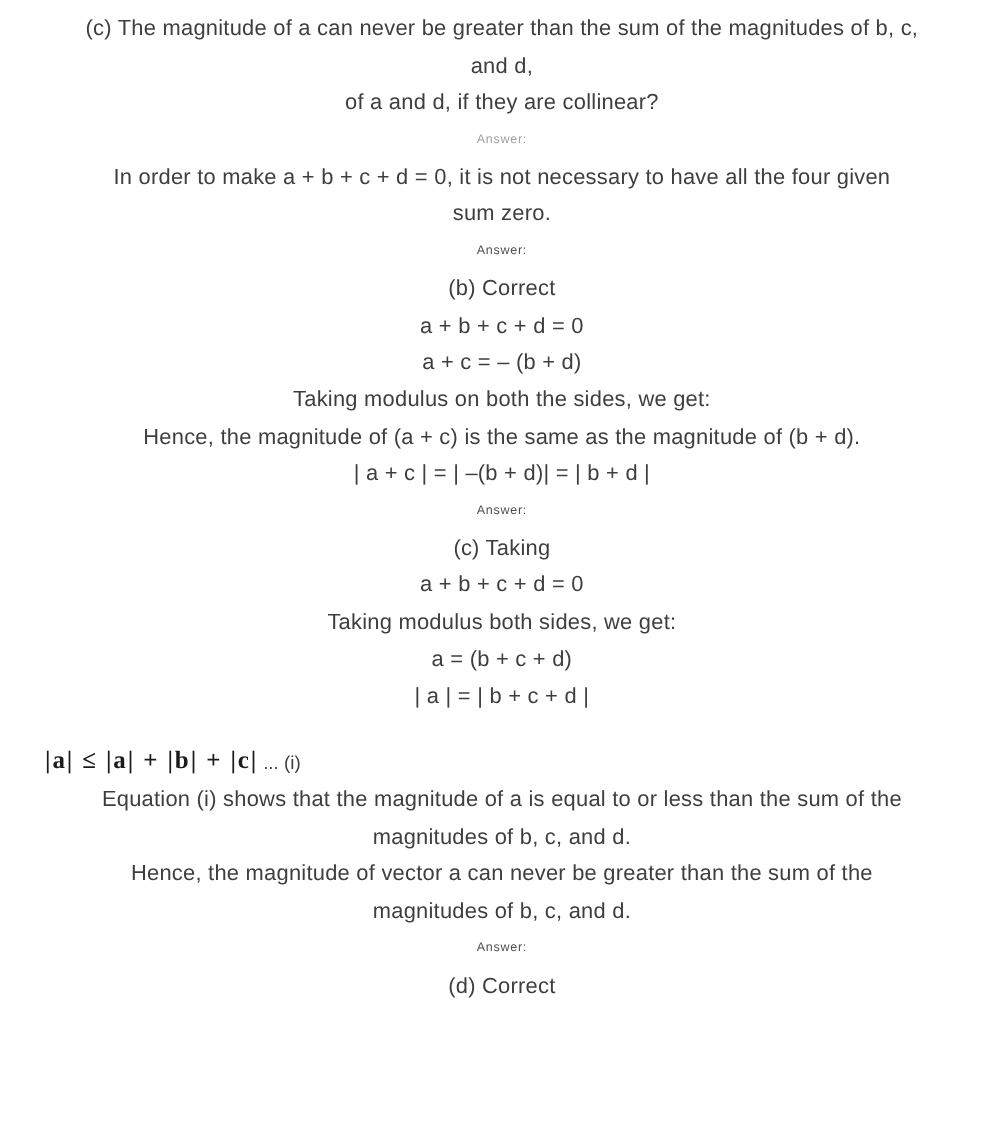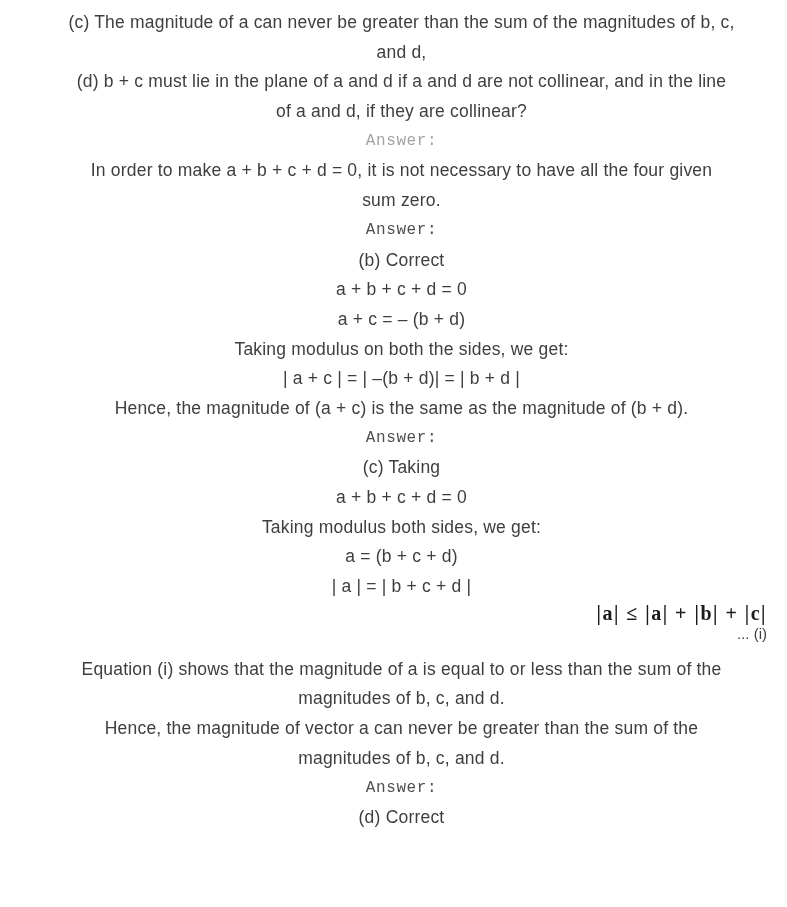--- a/index.html
+++ b/index.html
@@ -19,35 +19,34 @@
     height: 29.7px;
     line-height: 29.7px;
     font-family: "Liberation Sans", sans-serif;
     font-size: 17.5px;
     color: #3e3e3e;
     white-space: nowrap;
     letter-spacing: 0.2px;
     text-align: center;
   }
   .answer-label {
-    font-family: Liberation Mono, monospace;
-    font-size: 16px;
+    font-family: Liberation Sans, sans-serif;
+    font-size: 10px;
     color: #4f4f4f;
     letter-spacing: 0.6px;
   }
   .answer-label.muted {
     color: #a2a2a2;
   }
   .equation-line {
     height: 48px;
     line-height: normal;
     display: flex;
     align-items: flex-end;
     padding-bottom: 5px;
-    flex-direction: column;
   }
   .equation-text {
     font-family: "Liberation Serif", serif;
     font-weight: 700;
     font-size: 20px;
     color: #1b1b1b;
     letter-spacing: 1.5px;
   }
   .equation-ref {
     font-family: "Liberation Sans", sans-serif;
@@ -57,32 +56,31 @@
     margin-left: 4px;
     padding-bottom: 1px;
   }
 </style>
 </head>
 <body>
 
 <div class="doc">
   <div class="line">(c) The magnitude of a can never be greater than the sum of the magnitudes of b, c,</div>
   <div class="line">and d,</div>
-  <div class="line">(d) b + c must lie in the plane of a and d if a and d are not collinear, and in the line</div>
   <div class="line">of a and d, if they are collinear?</div>
   <div class="line answer-label muted">Answer:</div>
   <div class="line">In order to make a + b + c + d = 0, it is not necessary to have all the four given</div>
   <div class="line">sum zero.</div>
   <div class="line answer-label">Answer:</div>
   <div class="line">(b) Correct</div>
   <div class="line">a + b + c + d = 0</div>
   <div class="line">a + c = – (b + d)</div>
   <div class="line">Taking modulus on both the sides, we get:</div>
+  <div class="line">Hence, the magnitude of (a + c) is the same as the magnitude of (b + d).</div>
   <div class="line">| a + c | = | –(b + d)| = | b + d |</div>
-  <div class="line">Hence, the magnitude of (a + c) is the same as the magnitude of (b + d).</div>
   <div class="line answer-label">Answer:</div>
   <div class="line">(c) Taking</div>
   <div class="line">a + b + c + d = 0</div>
   <div class="line">Taking modulus both sides, we get:</div>
   <div class="line">a = (b + c + d)</div>
   <div class="line">| a | = | b + c + d |</div>
   <div class="line equation-line">
     <span class="equation-text">|a| ≤ |a| + |b| + |c|</span>
     <span class="equation-ref">... (i)</span>
   </div>

